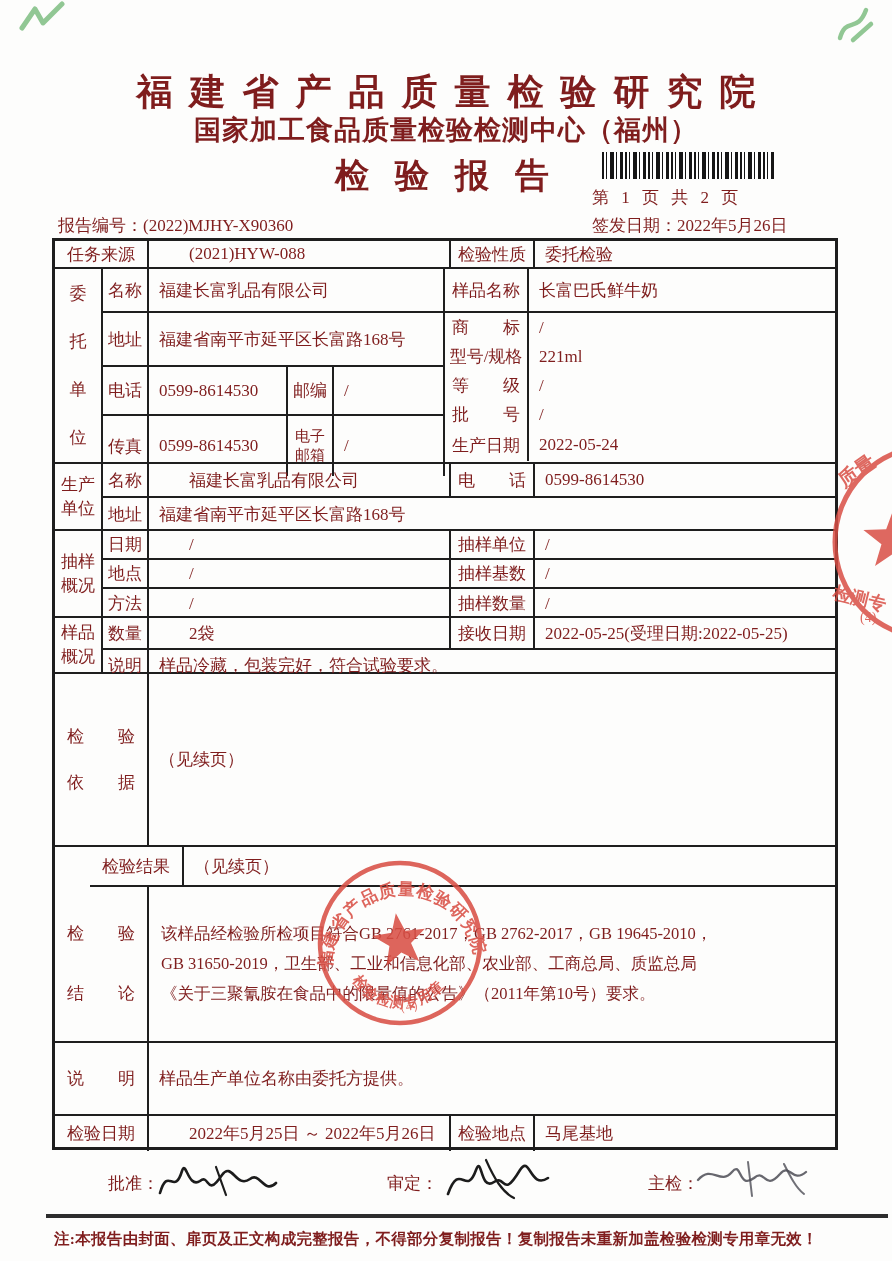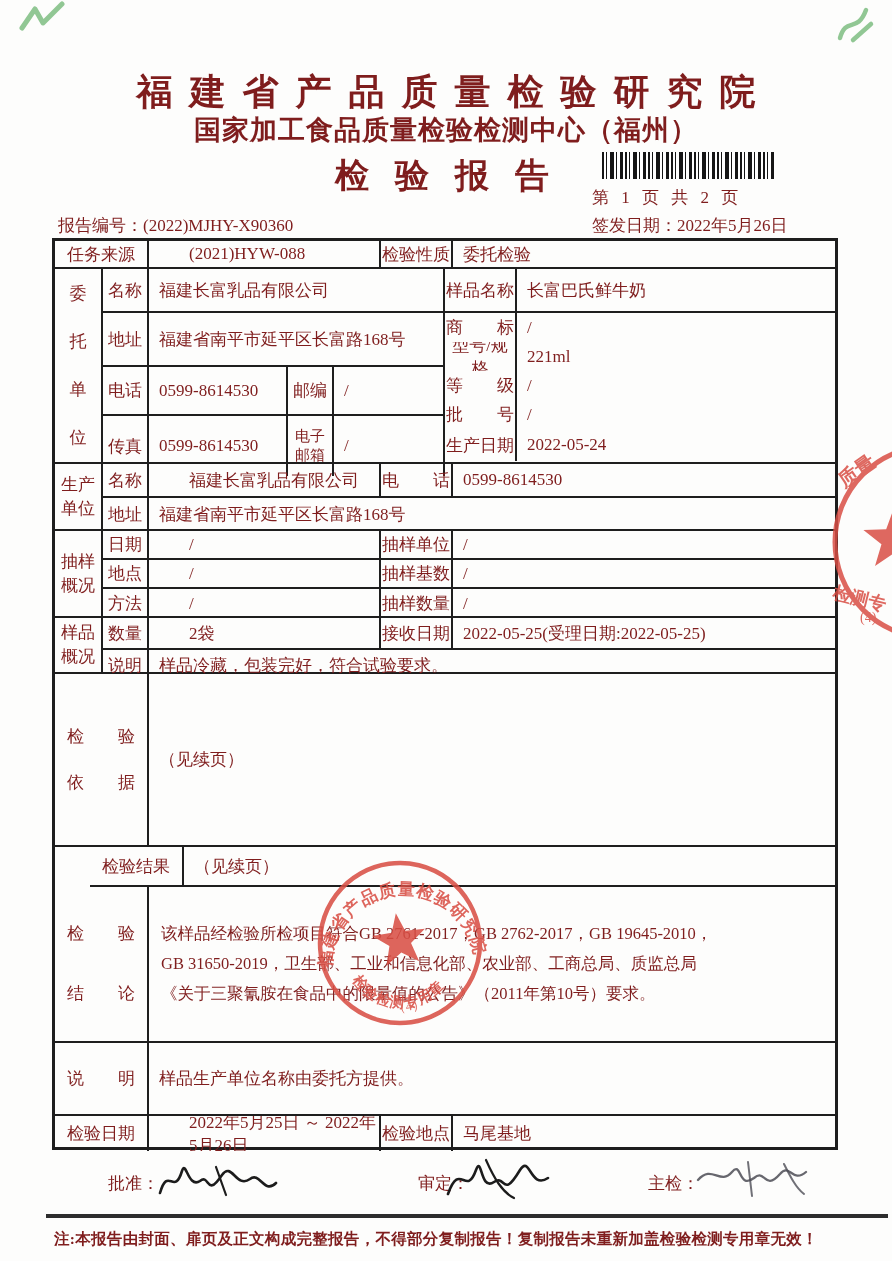--- a/index.html
+++ b/index.html
@@ -39,21 +39,21 @@
   .cell.end { border-right:none; flex-shrink:1; }
   .lbl { justify-content:center; text-align:center; }
   .val { padding-left:10px; }
   .col { display:flex; flex-direction:column; box-sizing:border-box; flex-shrink:0; }
   .subrow { display:flex; box-sizing:border-box; border-bottom:2px solid #1e1e1e; flex-shrink:0; }
   .subrow.noline, .subrow:last-child { border-bottom:none; }
   .pre { white-space:pre-line; }
   .vlabel { white-space:pre-line; text-align:center; }
 
   .w48  { width:48px; }  .w46  { width:46px; }  .w94  { width:94px; }
-  .w84  { width:72px; }  .w139 { width:139px; } .w286 { width:232px;padding-left:40px; }
+  .w84  { width:84px; }  .w139 { width:139px; } .w286 { width:302px;padding-left:40px; }
   .w342 { width:342px; } .grow { flex:1 1 auto; min-width:0; }
 
   .h28{height:28px;} .h44{height:44px;} .h54{height:54px;} .h49{height:49px;}
   .h48{height:60px;} .h195{height:195px;} .h67{height:67px;} .h34{height:34px;}
   .h33{height:33px;} .h87{height:87px;} .h29{height:29px;} .h56{height:56px;}
   .h32{height:32px;} .h24{height:31px;} .h173{height:173px;} .h40{height:40px;margin-left:35px;}
   .h156{height:156px;} .h73{height:73px;} .h35{height:35px;}
 
   .small { font-size:15px; line-height:19px; }
   .lh48 { line-height:48px; }
@@ -273,21 +273,21 @@
     <text x="2" y="158" fill="#d94f45" font-size="18" font-weight="bold" transform="rotate(14 2 158)">检测专</text>
     <text x="30" y="182" fill="#d94f45" font-size="14">(4)</text>
   </svg>
 
   <div class="abs sig-label" style="left:108px;">批准：</div>
   <svg class="sig" style="left:152px; top:1155px;" width="130" height="55" viewBox="0 0 130 55">
     <path d="M8,38 C16,10 22,42 30,16 C34,4 36,34 48,26 C58,18 54,44 70,20 C80,6 84,34 98,24 C108,16 112,40 124,28" fill="none" stroke="#1c1c1c" stroke-width="2.6" stroke-linecap="round"></path>
     <path d="M64,12 L74,40" fill="none" stroke="#1c1c1c" stroke-width="2.2" stroke-linecap="round"></path>
   </svg>
 
-  <div class="abs sig-label" style="left:418px;">审定：</div>
+  <div class="abs sig-label" style="left:387px;">审定：</div>
   <svg class="sig" style="left:442px; top:1152px;" width="115" height="58" viewBox="0 0 115 58">
     <path d="M6,42 C18,8 24,46 34,18 C40,2 38,40 52,30 C64,22 60,48 78,18 C88,2 88,38 106,26" fill="none" stroke="#1c1c1c" stroke-width="2.6" stroke-linecap="round"></path>
     <path d="M44,8 C52,26 60,40 72,46" fill="none" stroke="#1c1c1c" stroke-width="2.2" stroke-linecap="round"></path>
   </svg>
 
   <div class="abs sig-label" style="left:648px;">主检：</div>
   <svg class="sig" style="left:692px; top:1150px;" width="120" height="60" viewBox="0 0 120 60">
     <path d="M6,30 C20,14 28,36 40,22 C50,10 46,40 62,28 C74,18 72,42 88,24 C98,12 100,34 114,22" fill="none" stroke="#4c4c55" stroke-width="2.3" stroke-linecap="round" opacity="0.85"></path>
     <path d="M56,12 L60,46 M92,14 C98,26 104,38 112,44" fill="none" stroke="#4c4c55" stroke-width="2" stroke-linecap="round" opacity="0.8"></path>
   </svg>

